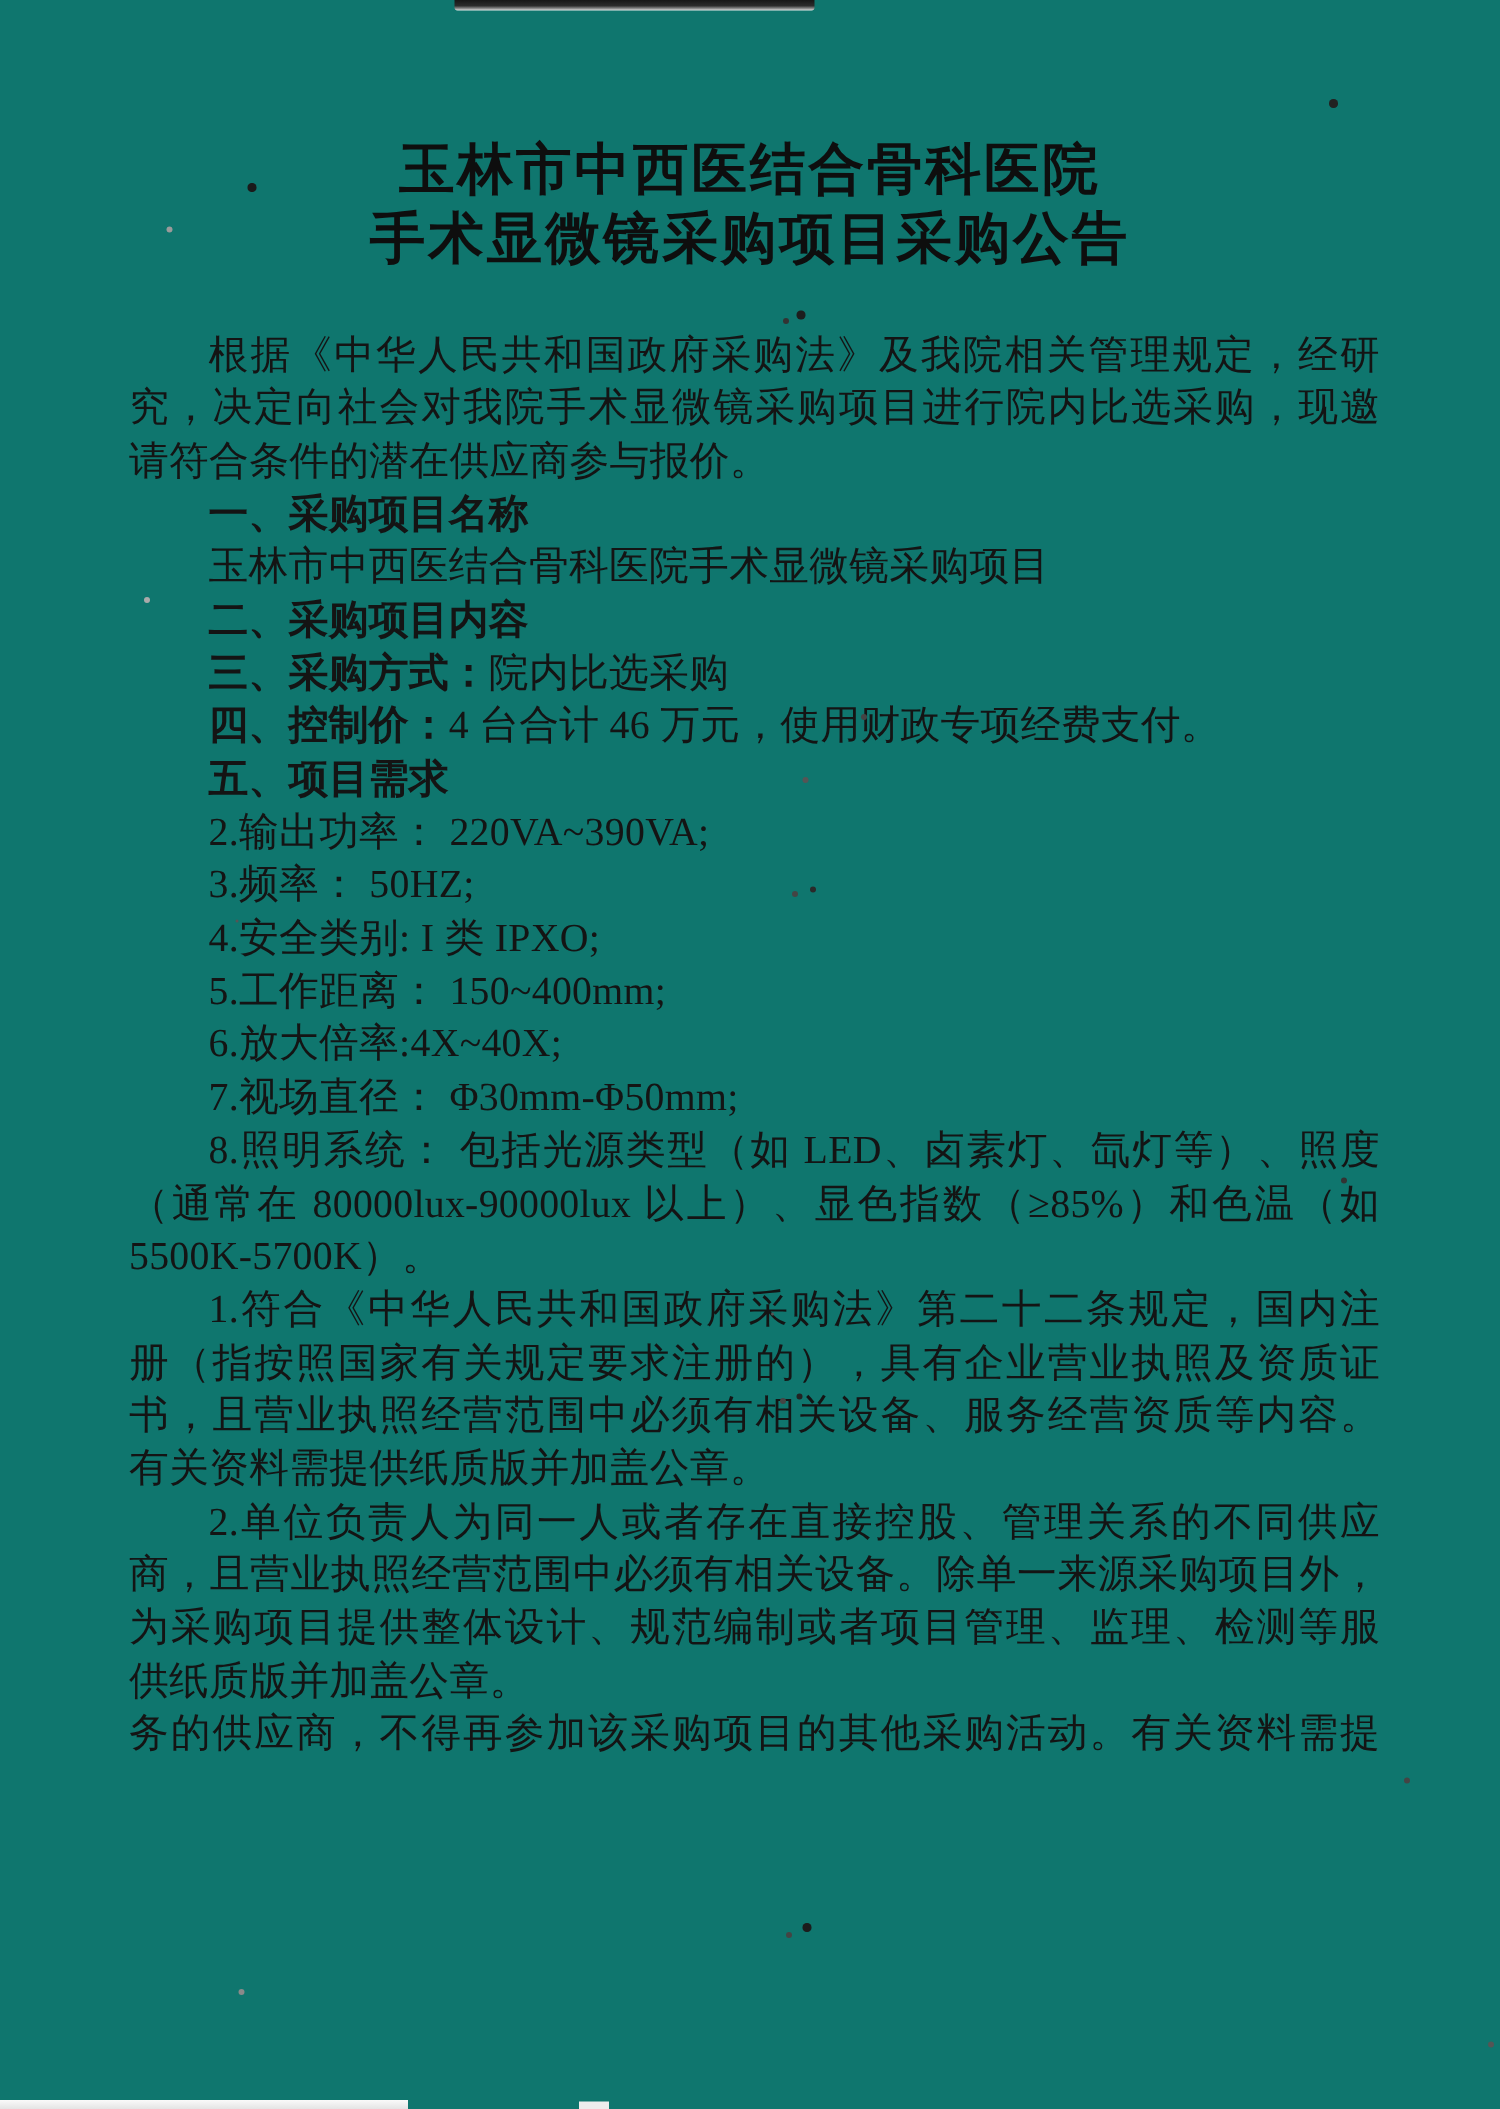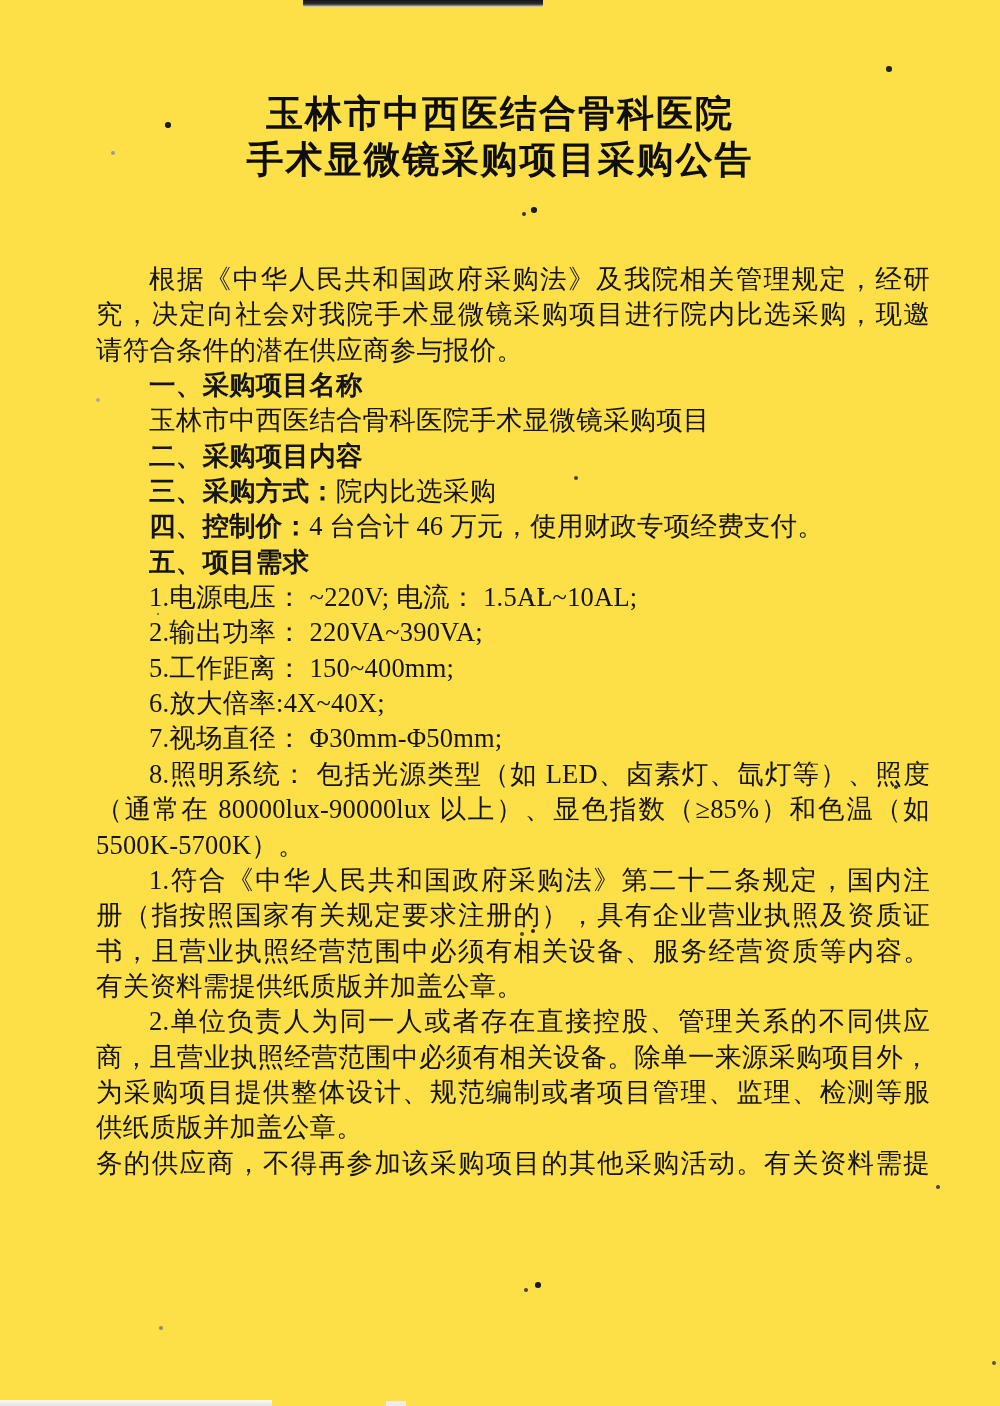--- a/index.html
+++ b/index.html
@@ -1,39 +1,39 @@
 <!DOCTYPE html>
 <html><head>
 <meta charset="utf-8">
 <style>
   html,body{margin:0;padding:0;}
   body{background:#ffffff;}
   .page{
     position:relative;
     width:1000px;height:1406px;
-    background:#fde047;
+    background:#0f766e;
     overflow:hidden;
     font-family:"Liberation Serif","DejaVu Serif",serif;
     color:#141414;
   }
   
   .scanbar{
     position:absolute;top:0;left:303px;width:240px;height:7px;
     background:linear-gradient(to bottom,#161616 0%,#2b2b2b 55%,#9a9a9a 85%,#e9e9e9 100%);
     border-radius:0 0 2px 2px;
   }
   .title{
     position:absolute;top:91px;left:0;width:100%;
     text-align:center;
     font-size:37px;line-height:46px;
     font-weight:700;letter-spacing:2px;
     color:#0e0e0e;
   }
   .col{
-    position:absolute;left:96px;top:219px;width:834px;margin-top:43px;
+    position:absolute;left:86px;top:219px;width:834px;
   }
   .ln{
     font-size:26.5px;
     line-height:35.35px;
     height:35.35px;
     letter-spacing:0.2px;
     white-space:normal;
     overflow:visible;
   }
   .i{text-indent:53px;}
@@ -92,22 +92,23 @@
   <div class="col">
     <div class="ln i j"><b></b><span>根据《中华人民共和国政府采购法》及我院相关管理规定，经研</span></div>
     <div class="ln j"><b></b><span>究，决定向社会对我院手术显微镜采购项目进行院内比选采购，现邀</span></div>
     <div class="ln"><b></b><span>请符合条件的潜在供应商参与报价。</span></div>
     <div class="ln i"><b>一、采购项目名称</b><span></span></div>
     <div class="ln i"><b></b><span>玉林市中西医结合骨科医院手术显微镜采购项目</span></div>
     <div class="ln i"><b>二、采购项目内容</b><span></span></div>
     <div class="ln i"><b>三、采购方式：</b><span>院内比选采购</span></div>
     <div class="ln i"><b>四、控制价：</b><span>4 台合计 46 万元，使用财政专项经费支付。</span></div>
     <div class="ln i"><b>五、项目需求</b><span></span></div>
-    <div class="ln i"><b></b><span>1.电源电压： ~220V; 电流： 1.5AL~10AL;</span></div>
     <div class="ln i"><b></b><span>2.输出功率： 220VA~390VA;</span></div>
+    <div class="ln i"><b></b><span>3.频率： 50HZ;</span></div>
+    <div class="ln i"><b></b><span>4.安全类别: I 类 IPXO;</span></div>
     <div class="ln i"><b></b><span>5.工作距离： 150~400mm;</span></div>
     <div class="ln i"><b></b><span>6.放大倍率:4X~40X;</span></div>
     <div class="ln i"><b></b><span>7.视场直径： Φ30mm-Φ50mm;</span></div>
     <div class="ln i j"><b></b><span>8.照明系统： 包括光源类型（如 LED、卤素灯、氙灯等）、照度</span></div>
     <div class="ln j"><b></b><span>（通常在 80000lux-90000lux 以上）、显色指数（≥85%）和色温（如</span></div>
     <div class="ln"><b></b><span>5500K-5700K）。</span></div>
     <div class="ln i j"><b></b><span>1.符合《中华人民共和国政府采购法》第二十二条规定，国内注</span></div>
     <div class="ln j"><b></b><span>册（指按照国家有关规定要求注册的），具有企业营业执照及资质证</span></div>
     <div class="ln j"><b></b><span>书，且营业执照经营范围中必须有相关设备、服务经营资质等内容。</span></div>
     <div class="ln"><b></b><span>有关资料需提供纸质版并加盖公章。</span></div>

